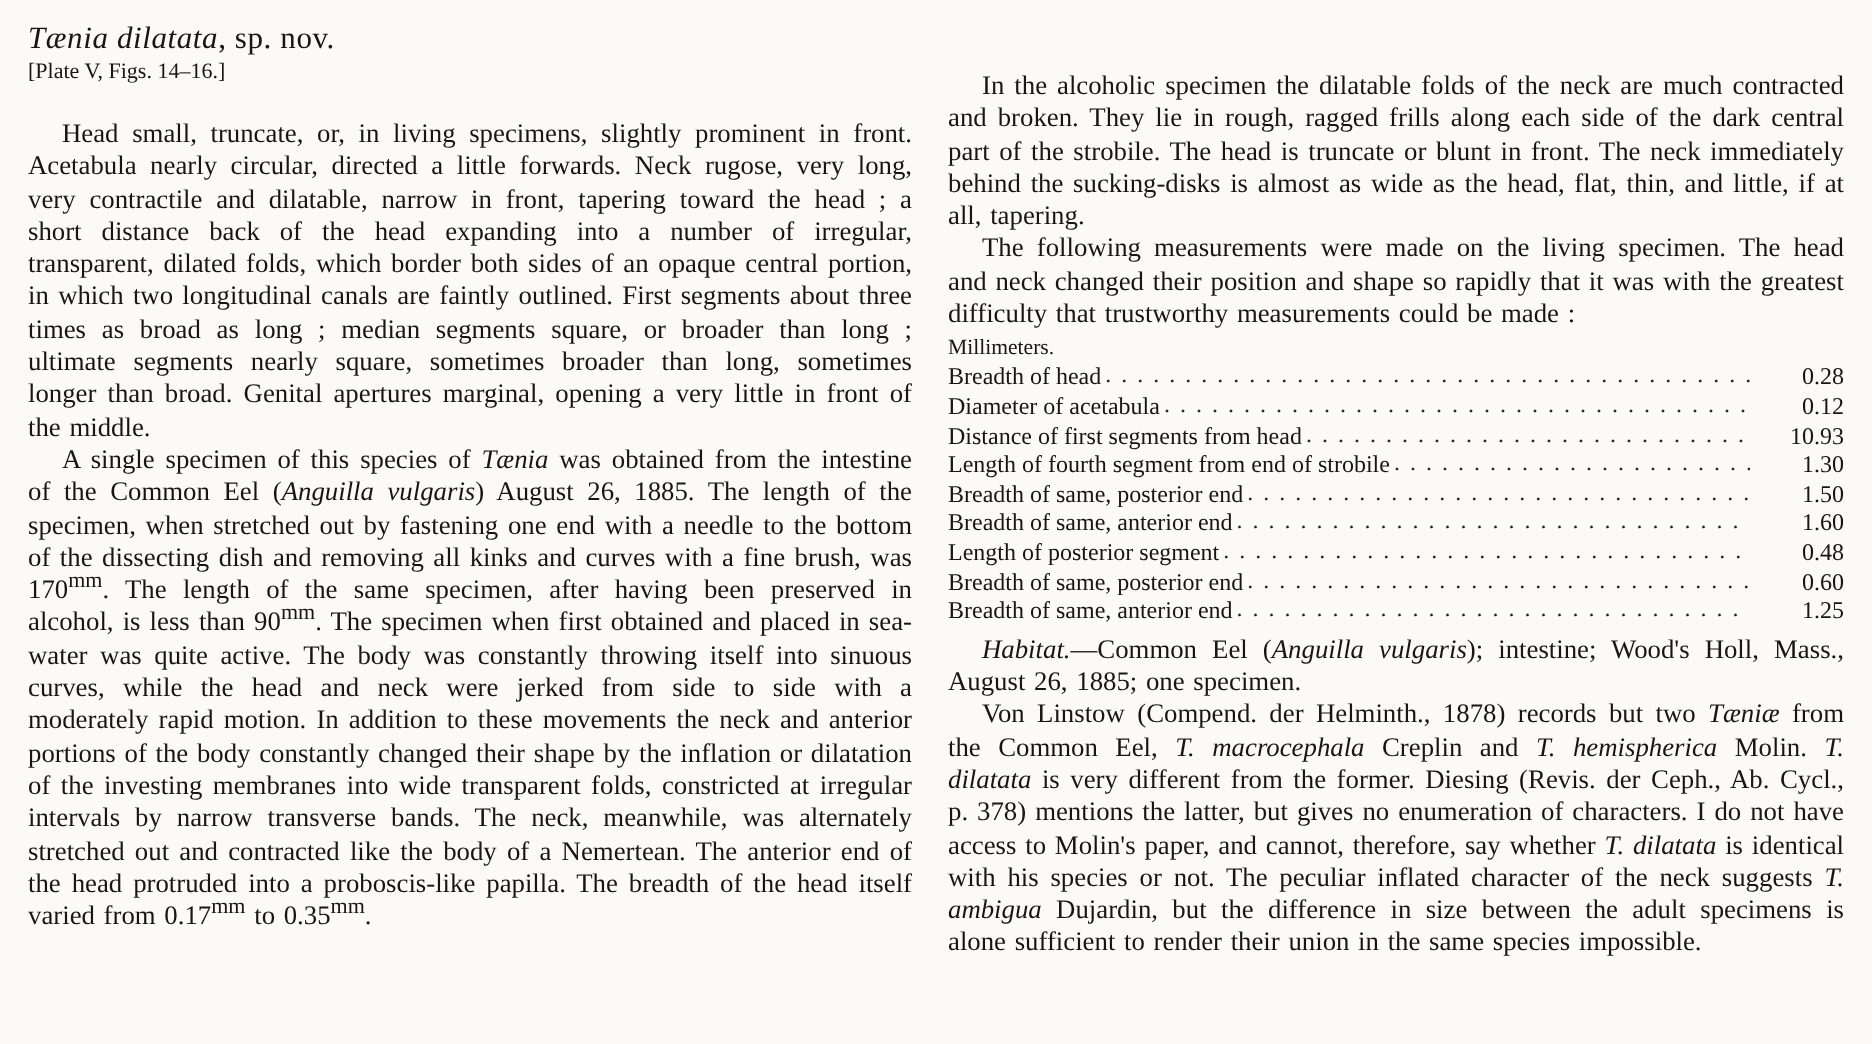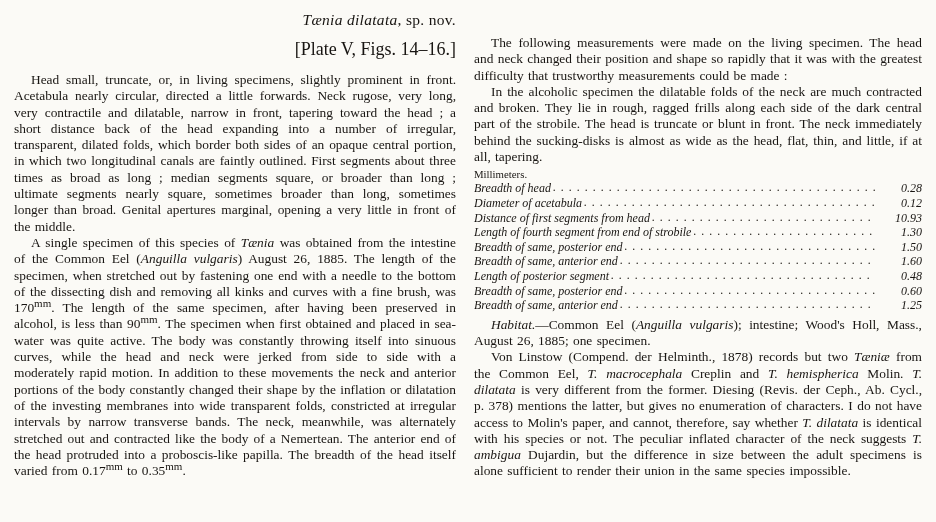--- a/index.html
+++ b/index.html
@@ -22,31 +22,30 @@
     padding: 8px 14px 0 14px;
     display: flex;
     gap: 18px;
     overflow: hidden;
   }
   .col-left  { width: 442px; flex: 0 0 442px; }
   .col-right { width: 448px; flex: 0 0 448px; padding-top: 27px; box-sizing: border-box; }
 
   .title {
     margin: 3px 0 0 0;
-    text-align: right;
+    text-align: left;
     font-size: 15.5px;
     font-weight: normal;
     line-height: 18px;
     letter-spacing: 0.3px;
   }
   .plate-line {
-    text-align: right;
-    font-size: 18px;
+    text-align: left;
+    font-size: 11px;
     line-height: 14px;
-    margin-top: 13px;
   }
   .para {
     margin: 0;
     font-size: 13.4px;
     line-height: 16.3px;
     text-align: justify;
     text-indent: 17px;
     word-spacing: 1px;
   }
   .col-left .para.first-body { margin-top: 16px; }
@@ -64,21 +63,20 @@
     line-height: 14.6px;
   }
   .unit-row {
     font-size: 10.8px;
     line-height: 13px;
     padding-right: 2px;
   }
   .ml-row {
     display: flex;
     align-items: flex-start;
-    font-style: italic;
   }
   .ml-label { white-space: nowrap; }
   .ml-dots {
     flex: 1 1 auto;
     overflow: hidden;
     white-space: nowrap;
     margin: 0 3px 0 2px;
     position: relative;
     top: -1px;
   }
@@ -100,22 +98,22 @@
 <div class="page">
 
   <div class="col-left">
     <h1 class="title"><i>Tænia dilatata</i><span>, sp. nov.</span></h1>
     <div class="plate-line">[Plate V, Figs. 14–16.]</div>
     <p class="para first-body"><span>Head small, truncate, or, in living specimens, slightly prominent in front.  Acetabula nearly circular, directed a little forwards.  Neck rugose, very long, very contractile and dilatable, narrow in front, tapering toward the head&nbsp;; a short distance back of the head expanding into a number of irregular, transparent, dilated folds, which border both sides of an opaque central portion, in which two longitudinal canals are faintly outlined.  First segments about three times as broad as long&nbsp;; median segments square, or broader than long&nbsp;; ultimate segments nearly square, sometimes broader than long, sometimes longer than broad.  Genital apertures marginal, opening a very little in front of the middle.</span></p>
     <p class="para"><span>A single specimen of this species of </span><i>Tænia</i><span> was obtained from the intestine of the Common Eel (</span><i>Anguilla vulgaris</i><span>) August 26, 1885.  The length of the specimen, when stretched out by fastening one end with a needle to the bottom of the dissecting dish and removing all kinks and curves with a fine brush, was 170</span><sup>mm</sup><span>.  The length of the same specimen, after having been preserved in alcohol, is less than 90</span><sup>mm</sup><span>.  The specimen when first obtained and placed in sea-water was quite active.  The body was constantly throwing itself into sinuous curves, while the head and neck were jerked from side to side with a moderately rapid motion.  In addition to these movements the neck and anterior portions of the body constantly changed their shape by the inflation or dilatation of the investing membranes into wide transparent folds, constricted at irregular intervals by narrow transverse bands.  The neck, meanwhile, was alternately stretched out and contracted like the body of a Nemertean.  The anterior end of the head protruded into a proboscis-like papilla.  The breadth of the head itself varied from 0.17</span><sup>mm</sup><span> to 0.35</span><sup>mm</sup><span>.</span></p>
   </div>
 
   <div class="col-right">
+    <p class="para"><span>In the alcoholic specimen the dilatable folds of the neck are much contracted and broken.  They lie in rough, ragged frills along each side of the dark central part of the strobile.  The head is truncate or blunt in front.  The neck immediately behind the sucking-disks is almost as wide as the head, flat, thin, and little, if at all, tapering.</span></p>
     <p class="para"><span>The following measurements were made on the living specimen.  The head and neck changed their position and shape so rapidly that it was with the greatest difficulty that trustworthy measurements could be made&nbsp;:</span></p>
-    <p class="para"><span>In the alcoholic specimen the dilatable folds of the neck are much contracted and broken.  They lie in rough, ragged frills along each side of the dark central part of the strobile.  The head is truncate or blunt in front.  The neck immediately behind the sucking-disks is almost as wide as the head, flat, thin, and little, if at all, tapering.</span></p>
 
     <div class="measure-table">
       <div class="unit-row">Millimeters.</div>
       <div>
           <div class="ml-row">
             <span class="ml-label">Breadth of head</span>
             <span class="ml-dots"></span>
             <span class="ml-val">0.28</span>
           </div>
           <div class="ml-row">

